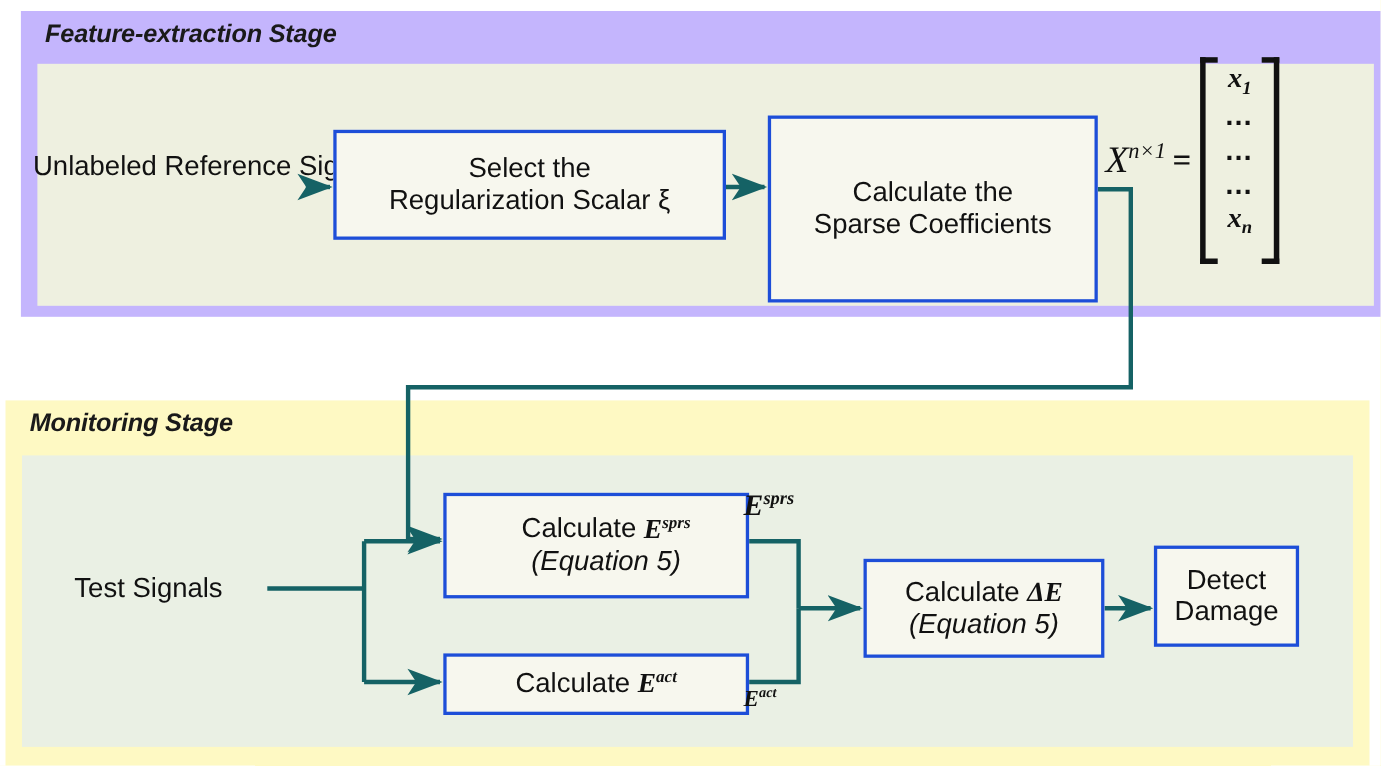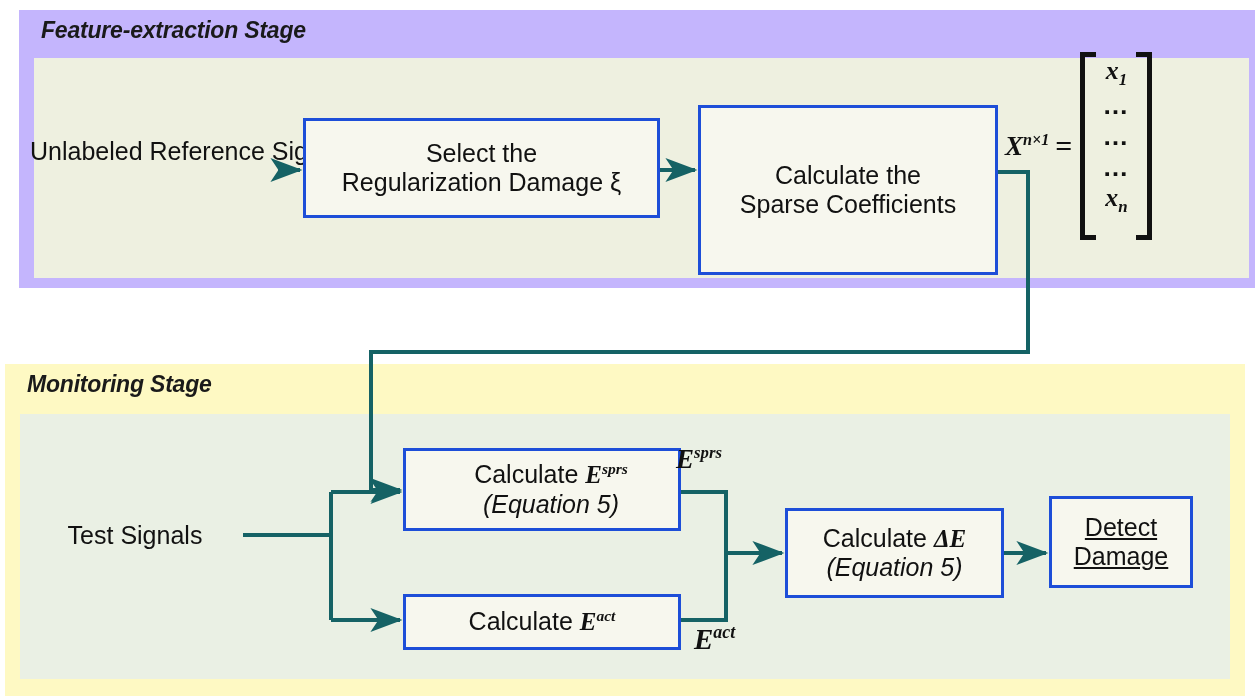--- a/index.html
+++ b/index.html
@@ -104,22 +104,22 @@
   
   .matrix-wrap {
     position: absolute;
     display: flex;
     align-items: center;
     color: #111;
   }
   .mx-label {
     font-family: "Liberation Serif", serif;
     font-style: italic;
-    font-weight: bold;
-    font-size: 27px;
+    font-weight: normal;
+    font-size: 34px;
   }
   .mx-label sup { font-size: 0.6em; }
   .mx-eq {
     font-family: "Liberation Serif", serif;
     font-size: 30px;
     margin: 0 8px 0 6px;
     font-weight: bold;
   }
   .mx-bracket {
     position: relative;
@@ -199,21 +199,21 @@
   <path d="M1004,553 L1046,553" stroke="#156265" stroke-width="4" fill="none" marker-end="url(#arw)"></path>
 </svg>
 
 <div class="ftext" style="left:30px; top:136px; width:250px;">
   <span class="ln">Unlabeled</span>
   <span class="ln">Reference Signals</span>
 </div>
 
 <div class="pbox" style="left:303px; top:118px; width:357px; height:100px; flex-direction:column;">
   <span class="ln">Select the</span>
-  <span class="ln">Regularization Damage ξ</span>
+  <span class="ln">Regularization Scalar ξ</span>
 </div>
 
 <div class="pbox" style="left:698px; top:105px; width:300px; height:170px; flex-direction:column;">
   <span class="ln">Calculate the</span>
   <span class="ln">Sparse Coefficients</span>
 </div>
 
 <div class="matrix-wrap" style="left:1005px; top:52px;">
   <span class="mx-label"><span>X</span><sup>n×1</sup></span>
   <span class="mx-eq">=</span>
@@ -223,34 +223,34 @@
     <span class="mx-dots">…</span>
     <span class="mx-dots">…</span>
     <span class="mx-cell"><span>x</span><sub>n</sub></span>
   </span>
 </div>
 
 <div class="ftext" style="left:35px; top:520px; width:200px;">
   <span class="ln">Test Signals</span>
 </div>
 
-<div class="pbox" style="left:403px; top:448px; width:278px; height:83px; flex-direction:column;padding-left:24px;">
+<div class="pbox" style="left:403px; top:448px; width:278px; height:96px; flex-direction:column;padding-left:24px;">
   <span class="ln"><span>Calculate </span><span class="sym" style="position:static;font-size:25px;"><span>E</span><sup>sprs</sup></span></span>
   <span class="ln eqn">(Equation 5)</span>
 </div>
 
 <div class="pbox" style="left:403px; top:594px; width:278px; height:56px;">
   <span class="ln"><span>Calculate </span><span class="sym" style="position:static;font-size:25px;"><span>E</span><sup>act</sup></span></span>
 </div>
 
 <span class="sym" style="left:676px; top:443px; font-size:27px;"><span>E</span><sup>sprs</sup></span>
 
-<span class="sym" style="left:694px; top:622px; font-size:29px;"><span>E</span><sup>act</sup></span>
+<span class="sym" style="left:676px; top:622px; font-size:21px;"><span>E</span><sup>act</sup></span>
 
 <div class="pbox" style="left:785px; top:508px; width:219px; height:90px; flex-direction:column;">
   <span class="ln"><span>Calculate </span><span class="sym" style="position:static;font-size:25px;">ΔE</span></span>
   <span class="ln eqn">(Equation 5)</span>
 </div>
 
-<div class="pbox" style="left:1049px; top:496px; width:144px; height:92px; flex-direction:column;text-decoration:underline;">
+<div class="pbox" style="left:1049px; top:496px; width:132px; height:92px; flex-direction:column;">
   <span class="ln">Detect</span>
   <span class="ln">Damage</span>
 </div>
 
 </body></html>

